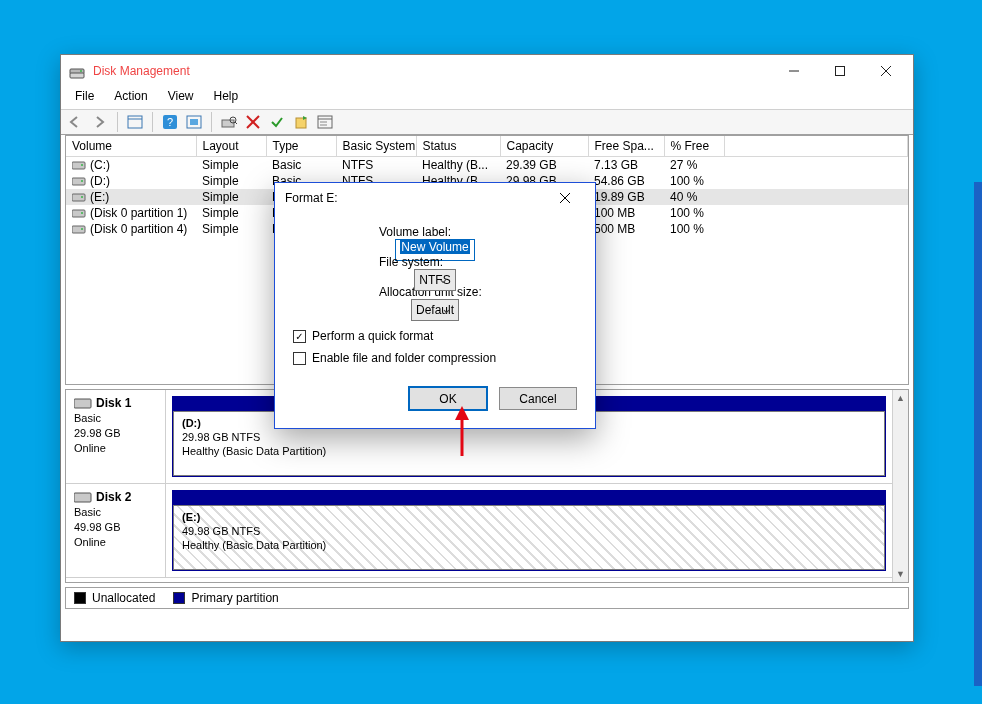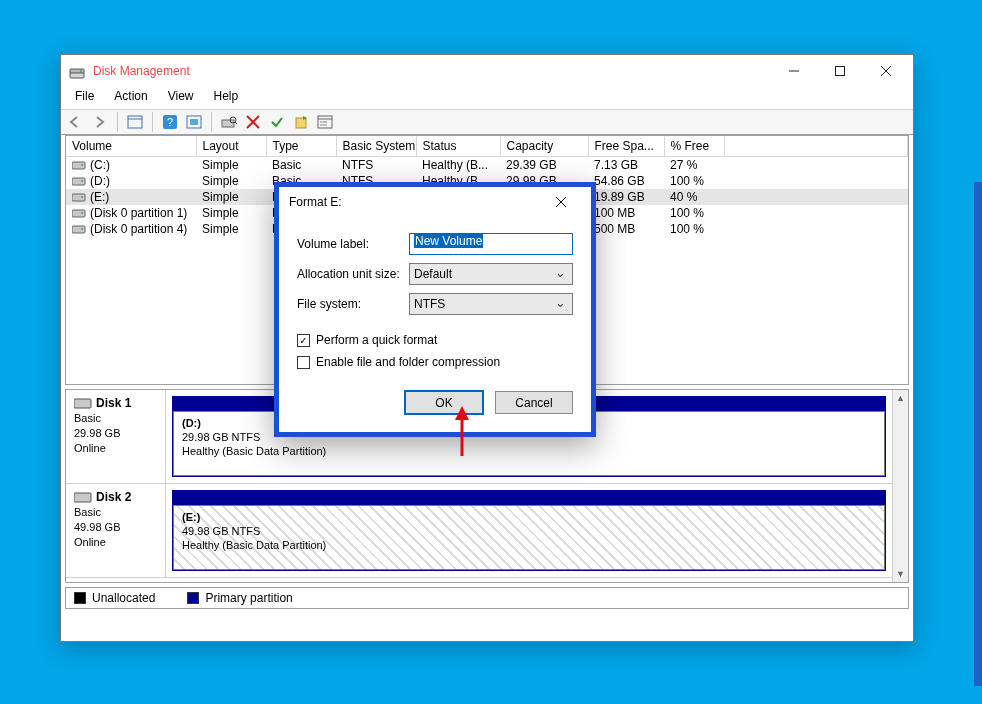--- a/index.html
+++ b/index.html
@@ -43,31 +43,31 @@
   .disk-left b{font-size:12px}
   .disk-right { flex:1; padding:6px; position:relative; }
   .part-outer { position:absolute; left:6px; right:22px; top:6px; bottom:6px; border:1px solid #000093; }
   .part-head { height:14px; background:#000093; }
   .part-body { position:absolute; top:14px; left:0; right:0; bottom:0; border:1px solid #7a7a7a; padding:4px 8px; font-size:11px; line-height:14px; background:#fff;}
   .hatched .part-body { background:repeating-linear-gradient(45deg,#fff,#fff 6px,#dcdcdc 6px,#dcdcdc 8px); }
   .gmap .vscroll { position:absolute; right:0; top:0; width:16px; bottom:0; background:#f0f0f0; border-left:1px solid #cfcfcf;}
   .gmap .vscroll .arrow{height:16px;display:flex;align-items:center;justify-content:center;color:#666;font-size:9px}
 
   
-  .legend { margin:4px 4px 0 4px; border:1px solid #a0a0a0; height:22px; display:flex; align-items:center; gap:32px; padding:0 8px; font-size:12px;}
+  .legend { margin:4px 4px 0 4px; border:1px solid #a0a0a0; height:22px; display:flex; align-items:center; gap:18px; padding:0 8px; font-size:12px;}
   .sw { width:12px; height:12px; display:inline-block; border:1px solid #333; vertical-align:-2px; margin-right:6px;}
   .sw.black{background:#000}
   .sw.navy{background:#000093}
 
   
-  .overlay-dialog { position:absolute; left:274px; top:182px; width:322px; background:#fff; border:5px solid #1d4ed8; box-shadow:0 10px 30px rgba(0,0,0,.35); z-index:10;}
+  .overlay-dialog { position:absolute; left:274px; top:182px; width:322px; background:#fff; border:1px solid #1d4ed8; box-shadow:0 10px 30px rgba(0,0,0,.35); z-index:10;}
   .dlg-title { height:30px; display:flex; align-items:center; padding:0 10px; font-size:12px; }
   .dlg-close { margin-left:auto; width:40px; height:30px; display:flex; align-items:center; justify-content:center; }
   .dlg-body { padding:12px 18px 4px 18px; font-size:12px; }
-  .frow { display:flex; align-items:center; height:30px; }
+  .frow { display:flex; align-items:center; height:30px;flex-direction:column; }
   .flab { width:112px; }
   .fctr { flex:1; }
   .txtinput { width:100%; height:22px; border:1px solid #0067c0; padding:0 4px; font-size:12px; }
   .txtinput .sel { background:#0067c0; color:#fff; padding:0 1px;}
   .combo { width:100%; height:22px; border:1px solid #7a7a7a; background:#e9e9e9; font-size:12px; padding:0 4px; display:flex; align-items:center; position:relative;}
   .combo::after{content:"⌄"; position:absolute; right:6px; top:1px; color:#444; font-size:13px;}
   .chkrow { display:flex; align-items:center; height:22px; gap:6px; }
   .chk { width:13px; height:13px; border:1px solid #333; display:inline-flex; align-items:center; justify-content:center; font-size:10px;}
   .dlg-btns { display:flex; justify-content:flex-end; gap:12px; padding:14px 18px 18px; }
   .btn { width:78px; height:23px; border:1px solid #8a8a8a; background:#e1e1e1; font-size:12px; display:flex; align-items:center; justify-content:center;}
@@ -337,32 +337,32 @@
       </div>
   </div>
   <div class="dlg-body">
     <div class="frow">
       <div class="flab">Volume label:</div>
       <div class="fctr">
           <div class="txtinput"><span class="sel">New Volume</span></div>
         </div>
     </div>
     <div class="frow">
+      <div class="flab">File system:</div>
+      <div class="fctr">
+          <div class="combo">
+            <span>NTFS</span>
+          </div>
+        </div>
+    </div>
+    <div class="frow">
       <div class="flab">Allocation unit size:</div>
       <div class="fctr">
           <div class="combo">
             <span>Default</span>
-          </div>
-        </div>
-    </div>
-    <div class="frow">
-      <div class="flab">File system:</div>
-      <div class="fctr">
-          <div class="combo">
-            <span>NTFS</span>
           </div>
         </div>
     </div>
     <div style="height:10px"></div>
     <div class="chkrow">
       <span class="chk">✓</span>
       <span>Perform a quick format</span>
     </div>
     <div class="chkrow">
       <span class="chk"></span>

